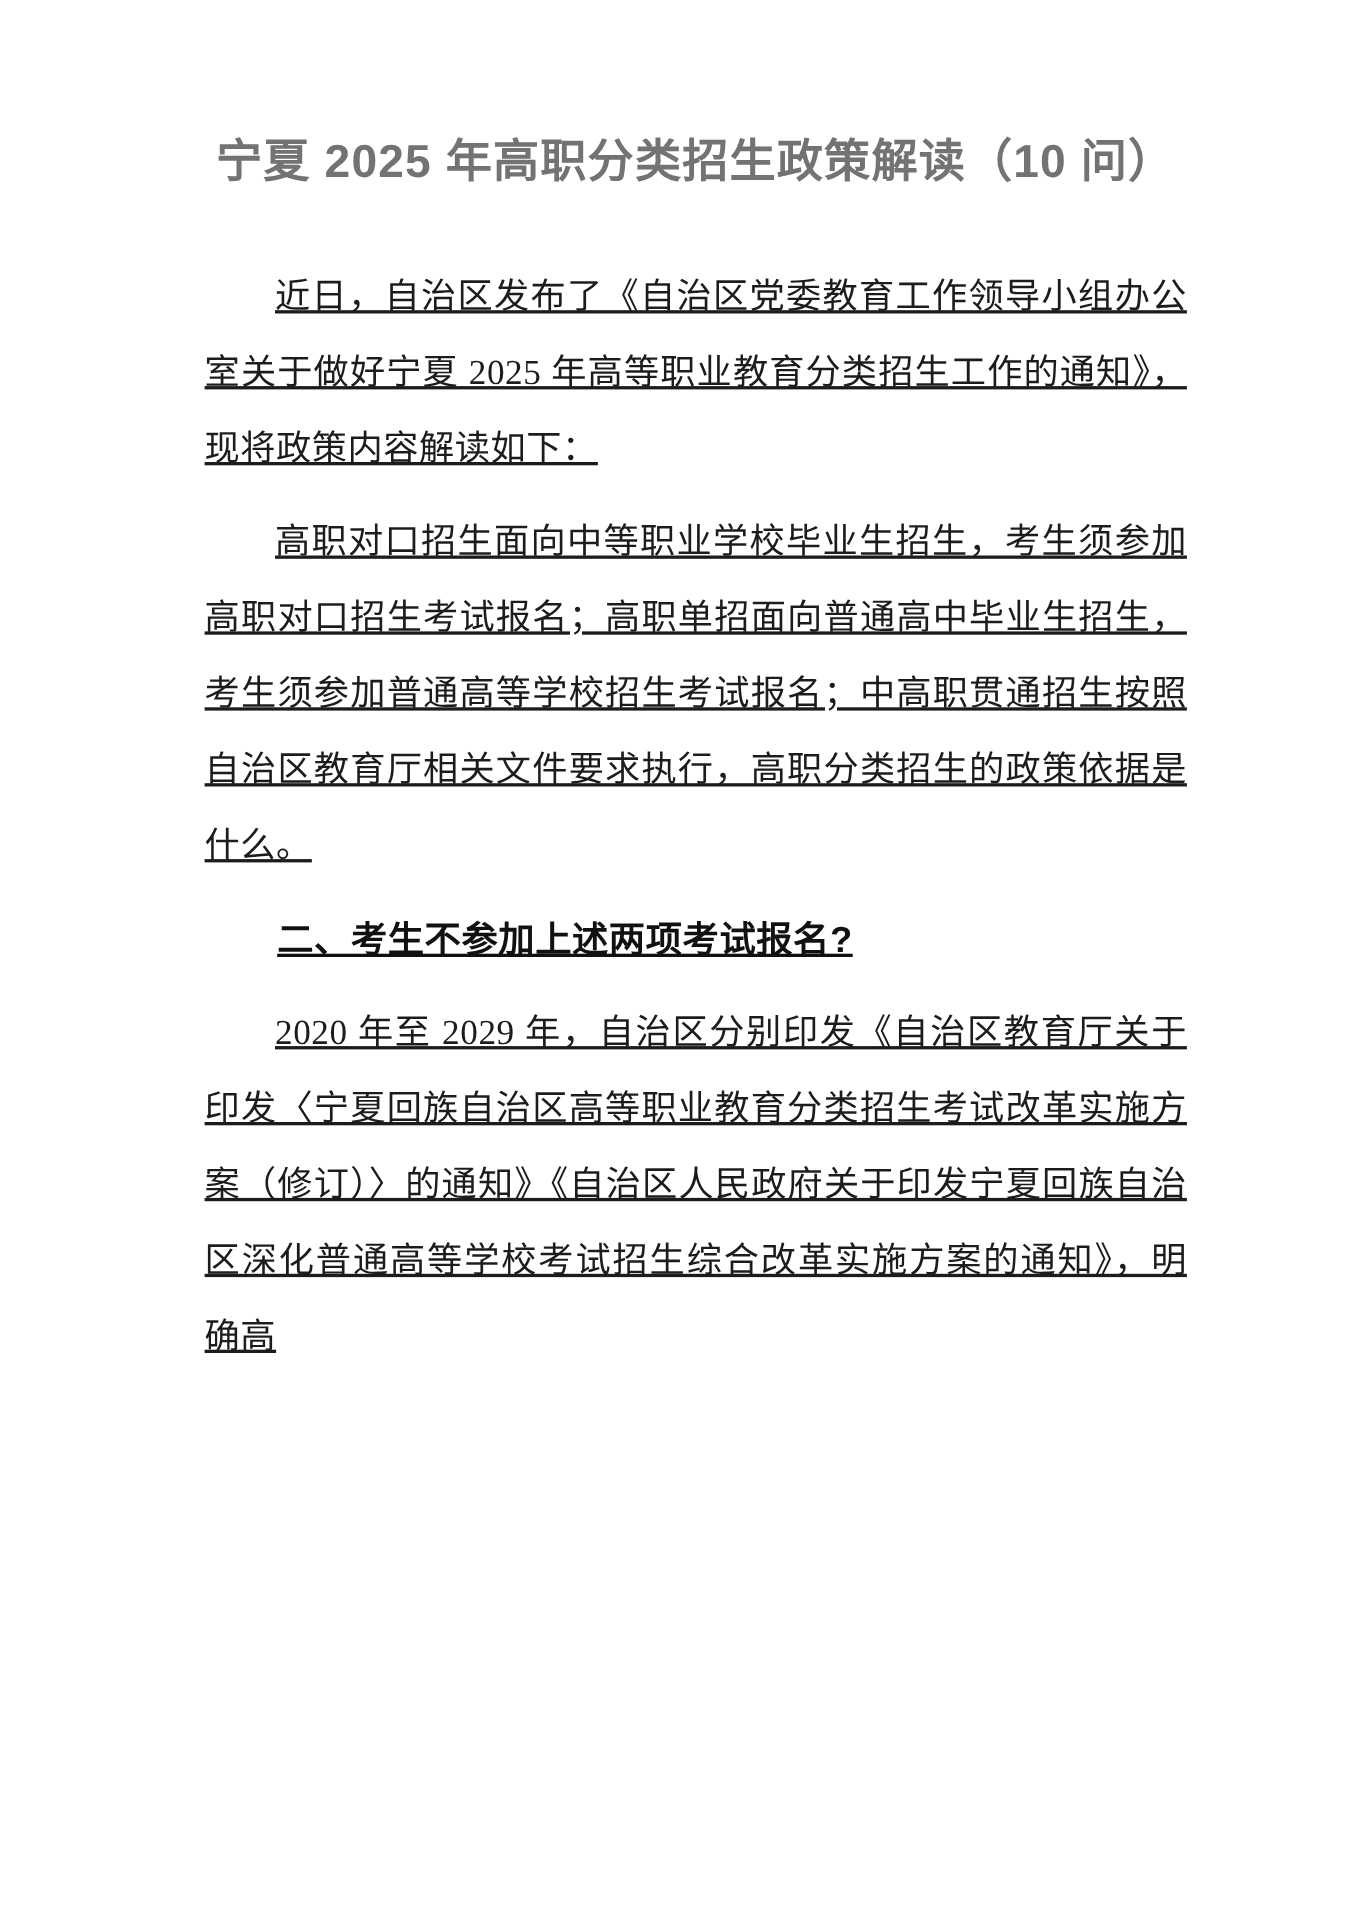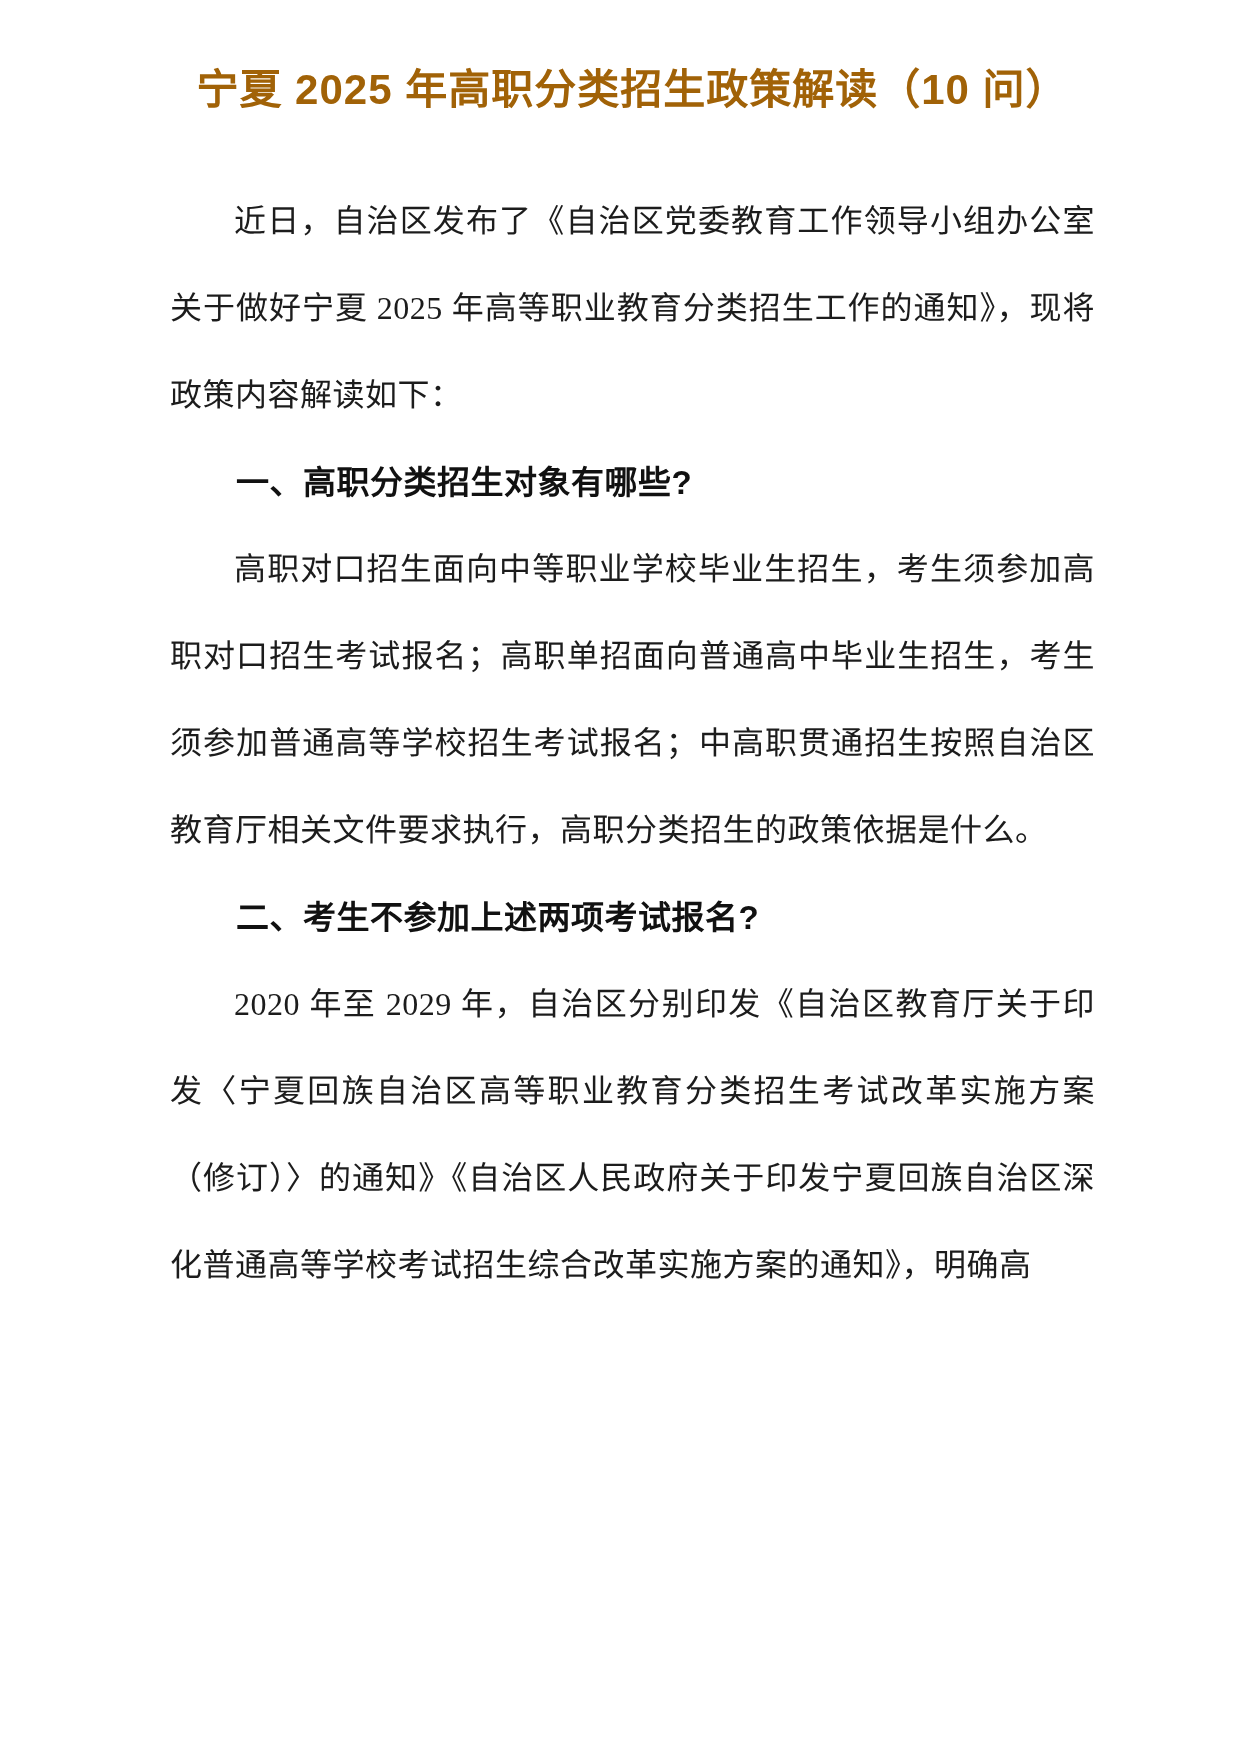--- a/index.html
+++ b/index.html
@@ -19,49 +19,49 @@
     margin: 0 145px 0 170px;
     padding-bottom: 140px;
   }
   .doc-title {
     font-family: "Liberation Sans", "DejaVu Sans", sans-serif;
     font-weight: 700;
     font-size: 42px;
     line-height: 64px;
     letter-spacing: 1px;
     text-align: center;
-    margin: 58px 0 56px 0;
-    color: #a16207;
+    margin: 115px 0 56px 0;
+    color: #737373;
     white-space: nowrap;
   }
   .para {
     font-size: 32px;
-    line-height: 87px;
+    line-height: 69px;
     text-align: justify;
     text-indent: 2em;
-    margin: 0;
+    margin: 16px;
     letter-spacing: 0.5px;
+    text-decoration: underline;
   }
   .para.heading {
     font-family: "Liberation Sans", "DejaVu Sans", sans-serif;
     font-weight: 700;
     font-size: 33px;
     text-align: left;
     color: #111111;
   }
 </style>
 </head>
 <body>
 
 <div class="page">
   <h1 class="doc-title">宁夏 2025 年高职分类招生政策解读（10 问）</h1>
 
   <p class="para">近日，自治区发布了《自治区党委教育工作领导小组办公室关于做好宁夏 2025 年高等职业教育分类招生工作的通知》，现将政策内容解读如下：</p>
 
-  <p class="para heading">一、高职分类招生对象有哪些?</p>
 
 
   <p class="para">高职对口招生面向中等职业学校毕业生招生，考生须参加高职对口招生考试报名；高职单招面向普通高中毕业生招生，考生须参加普通高等学校招生考试报名；中高职贯通招生按照自治区教育厅相关文件要求执行，高职分类招生的政策依据是什么。</p>
 
   <p class="para heading">二、考生不参加上述两项考试报名?</p>
 
 
   <p class="para">2020 年至 2029 年，自治区分别印发《自治区教育厅关于印发〈宁夏回族自治区高等职业教育分类招生考试改革实施方案（修订）〉的通知》《自治区人民政府关于印发宁夏回族自治区深化普通高等学校考试招生综合改革实施方案的通知》，明确高</p>
 </div>
 

